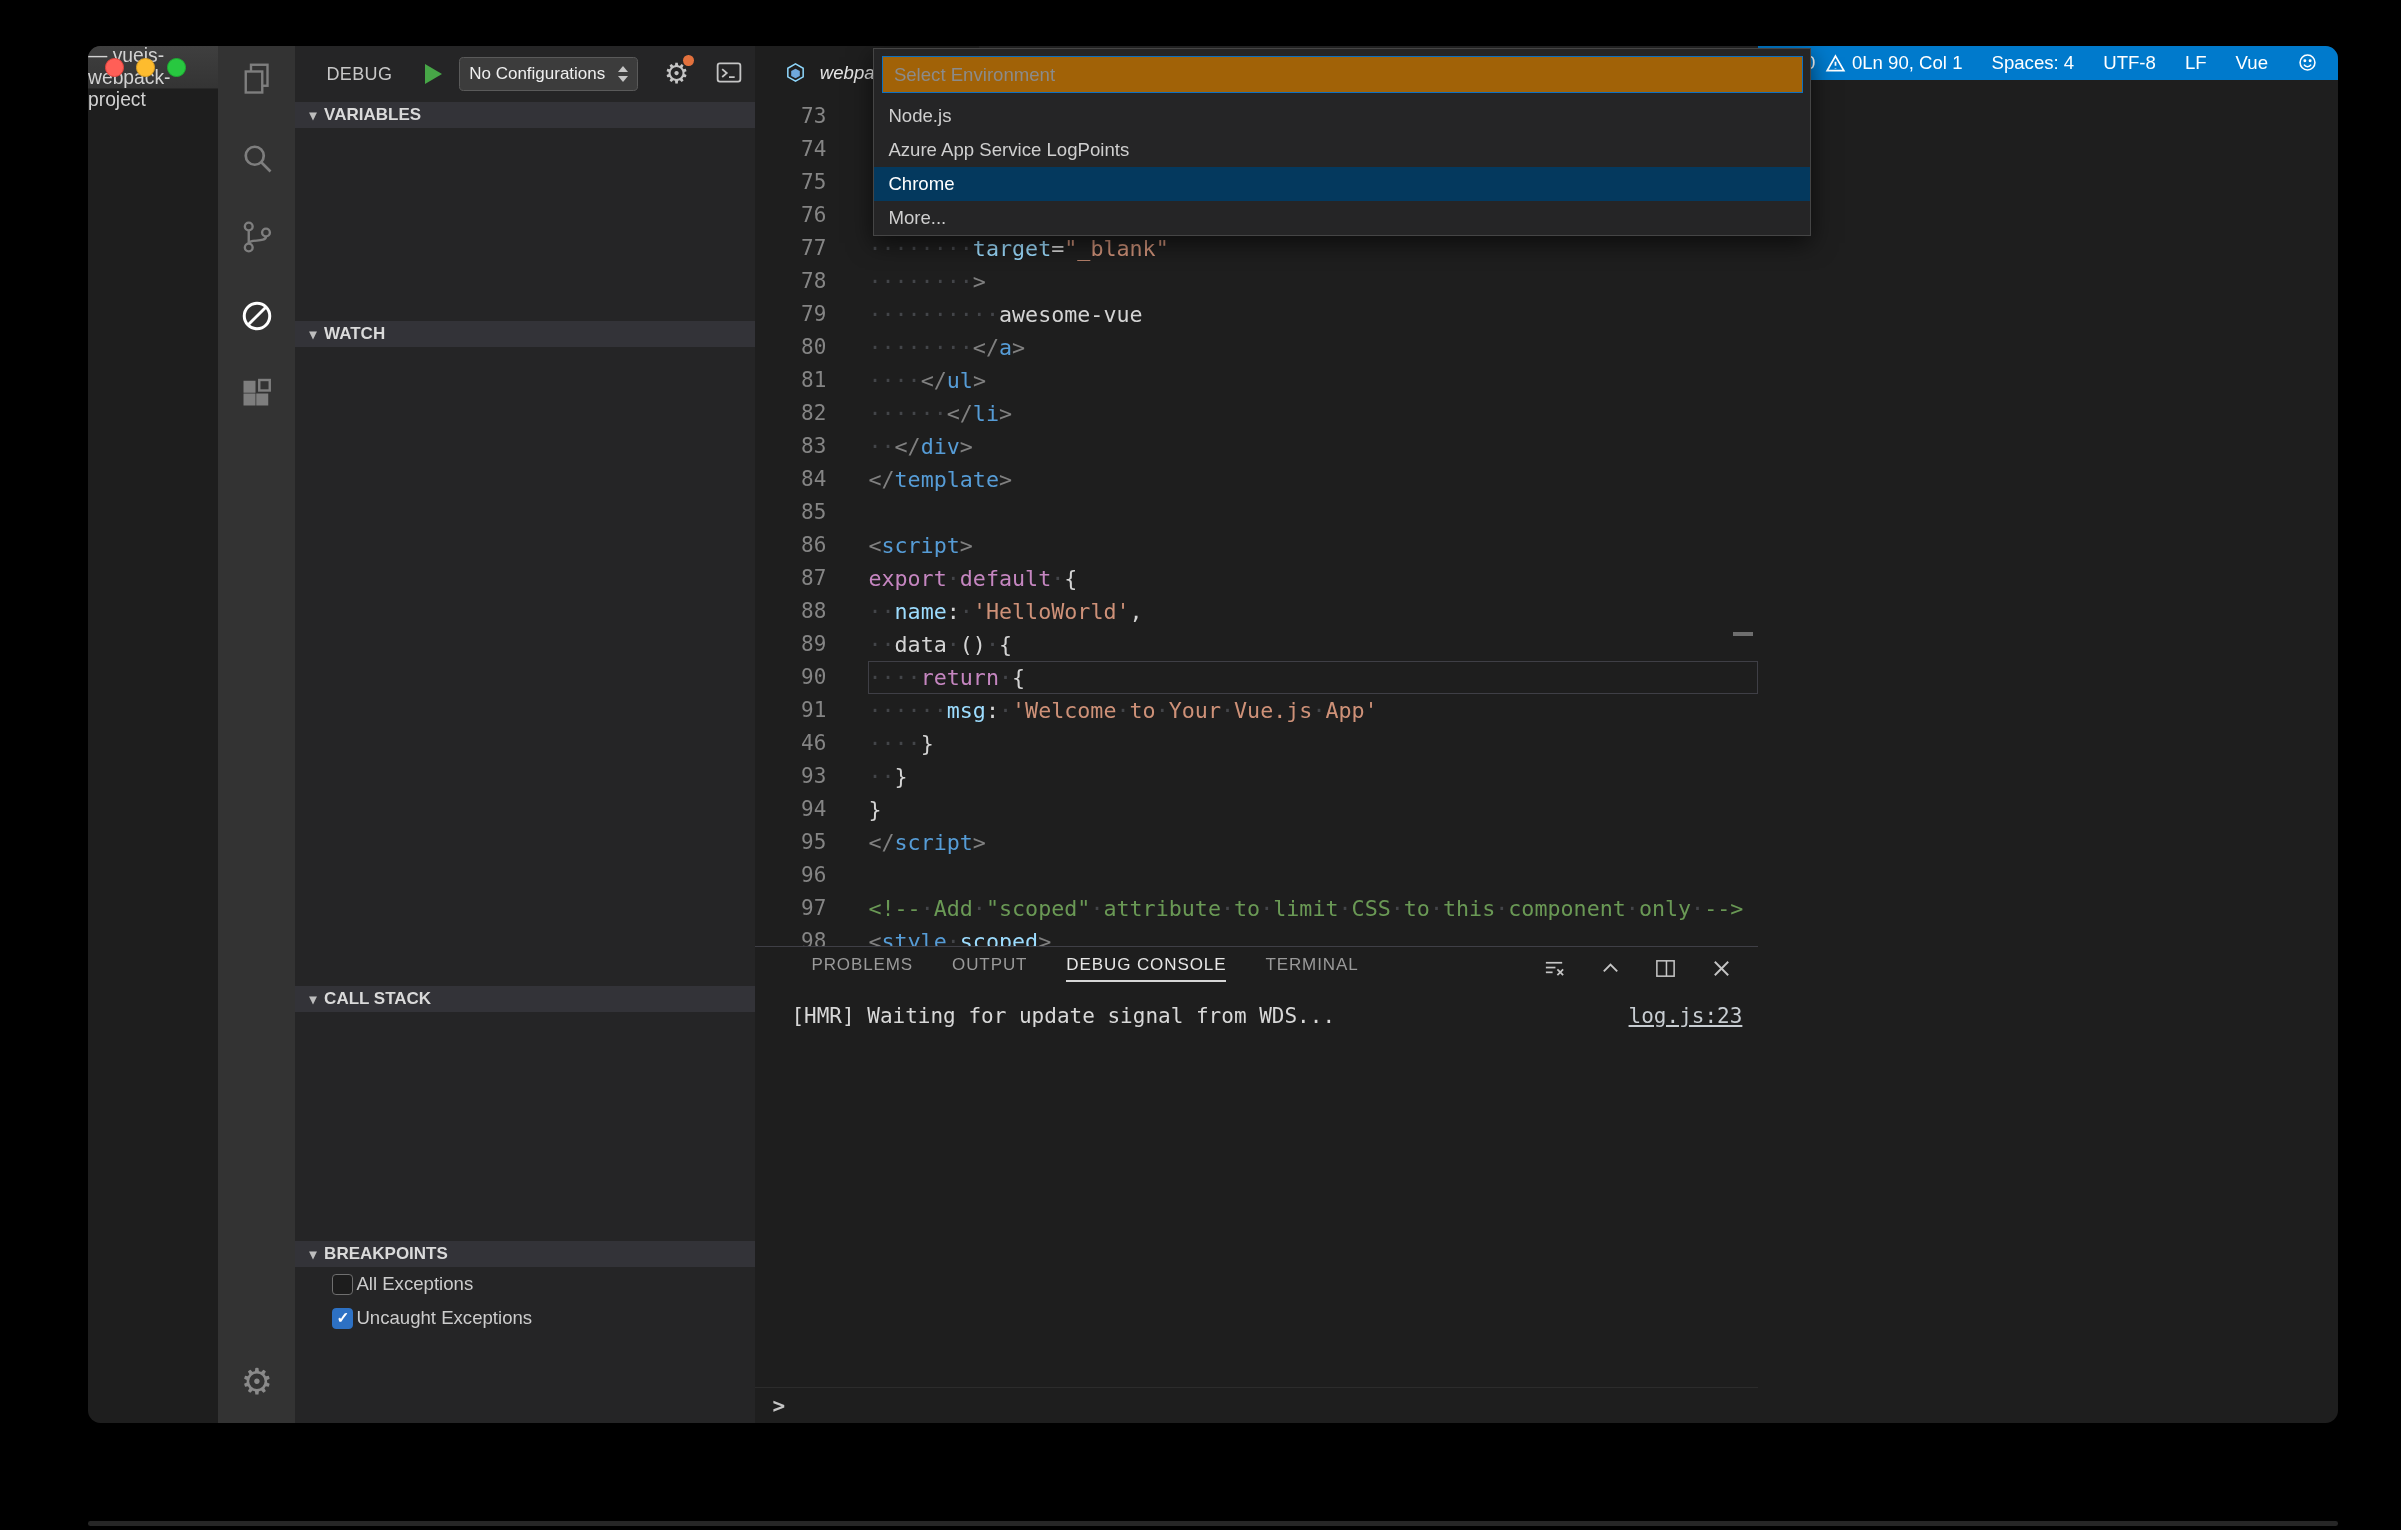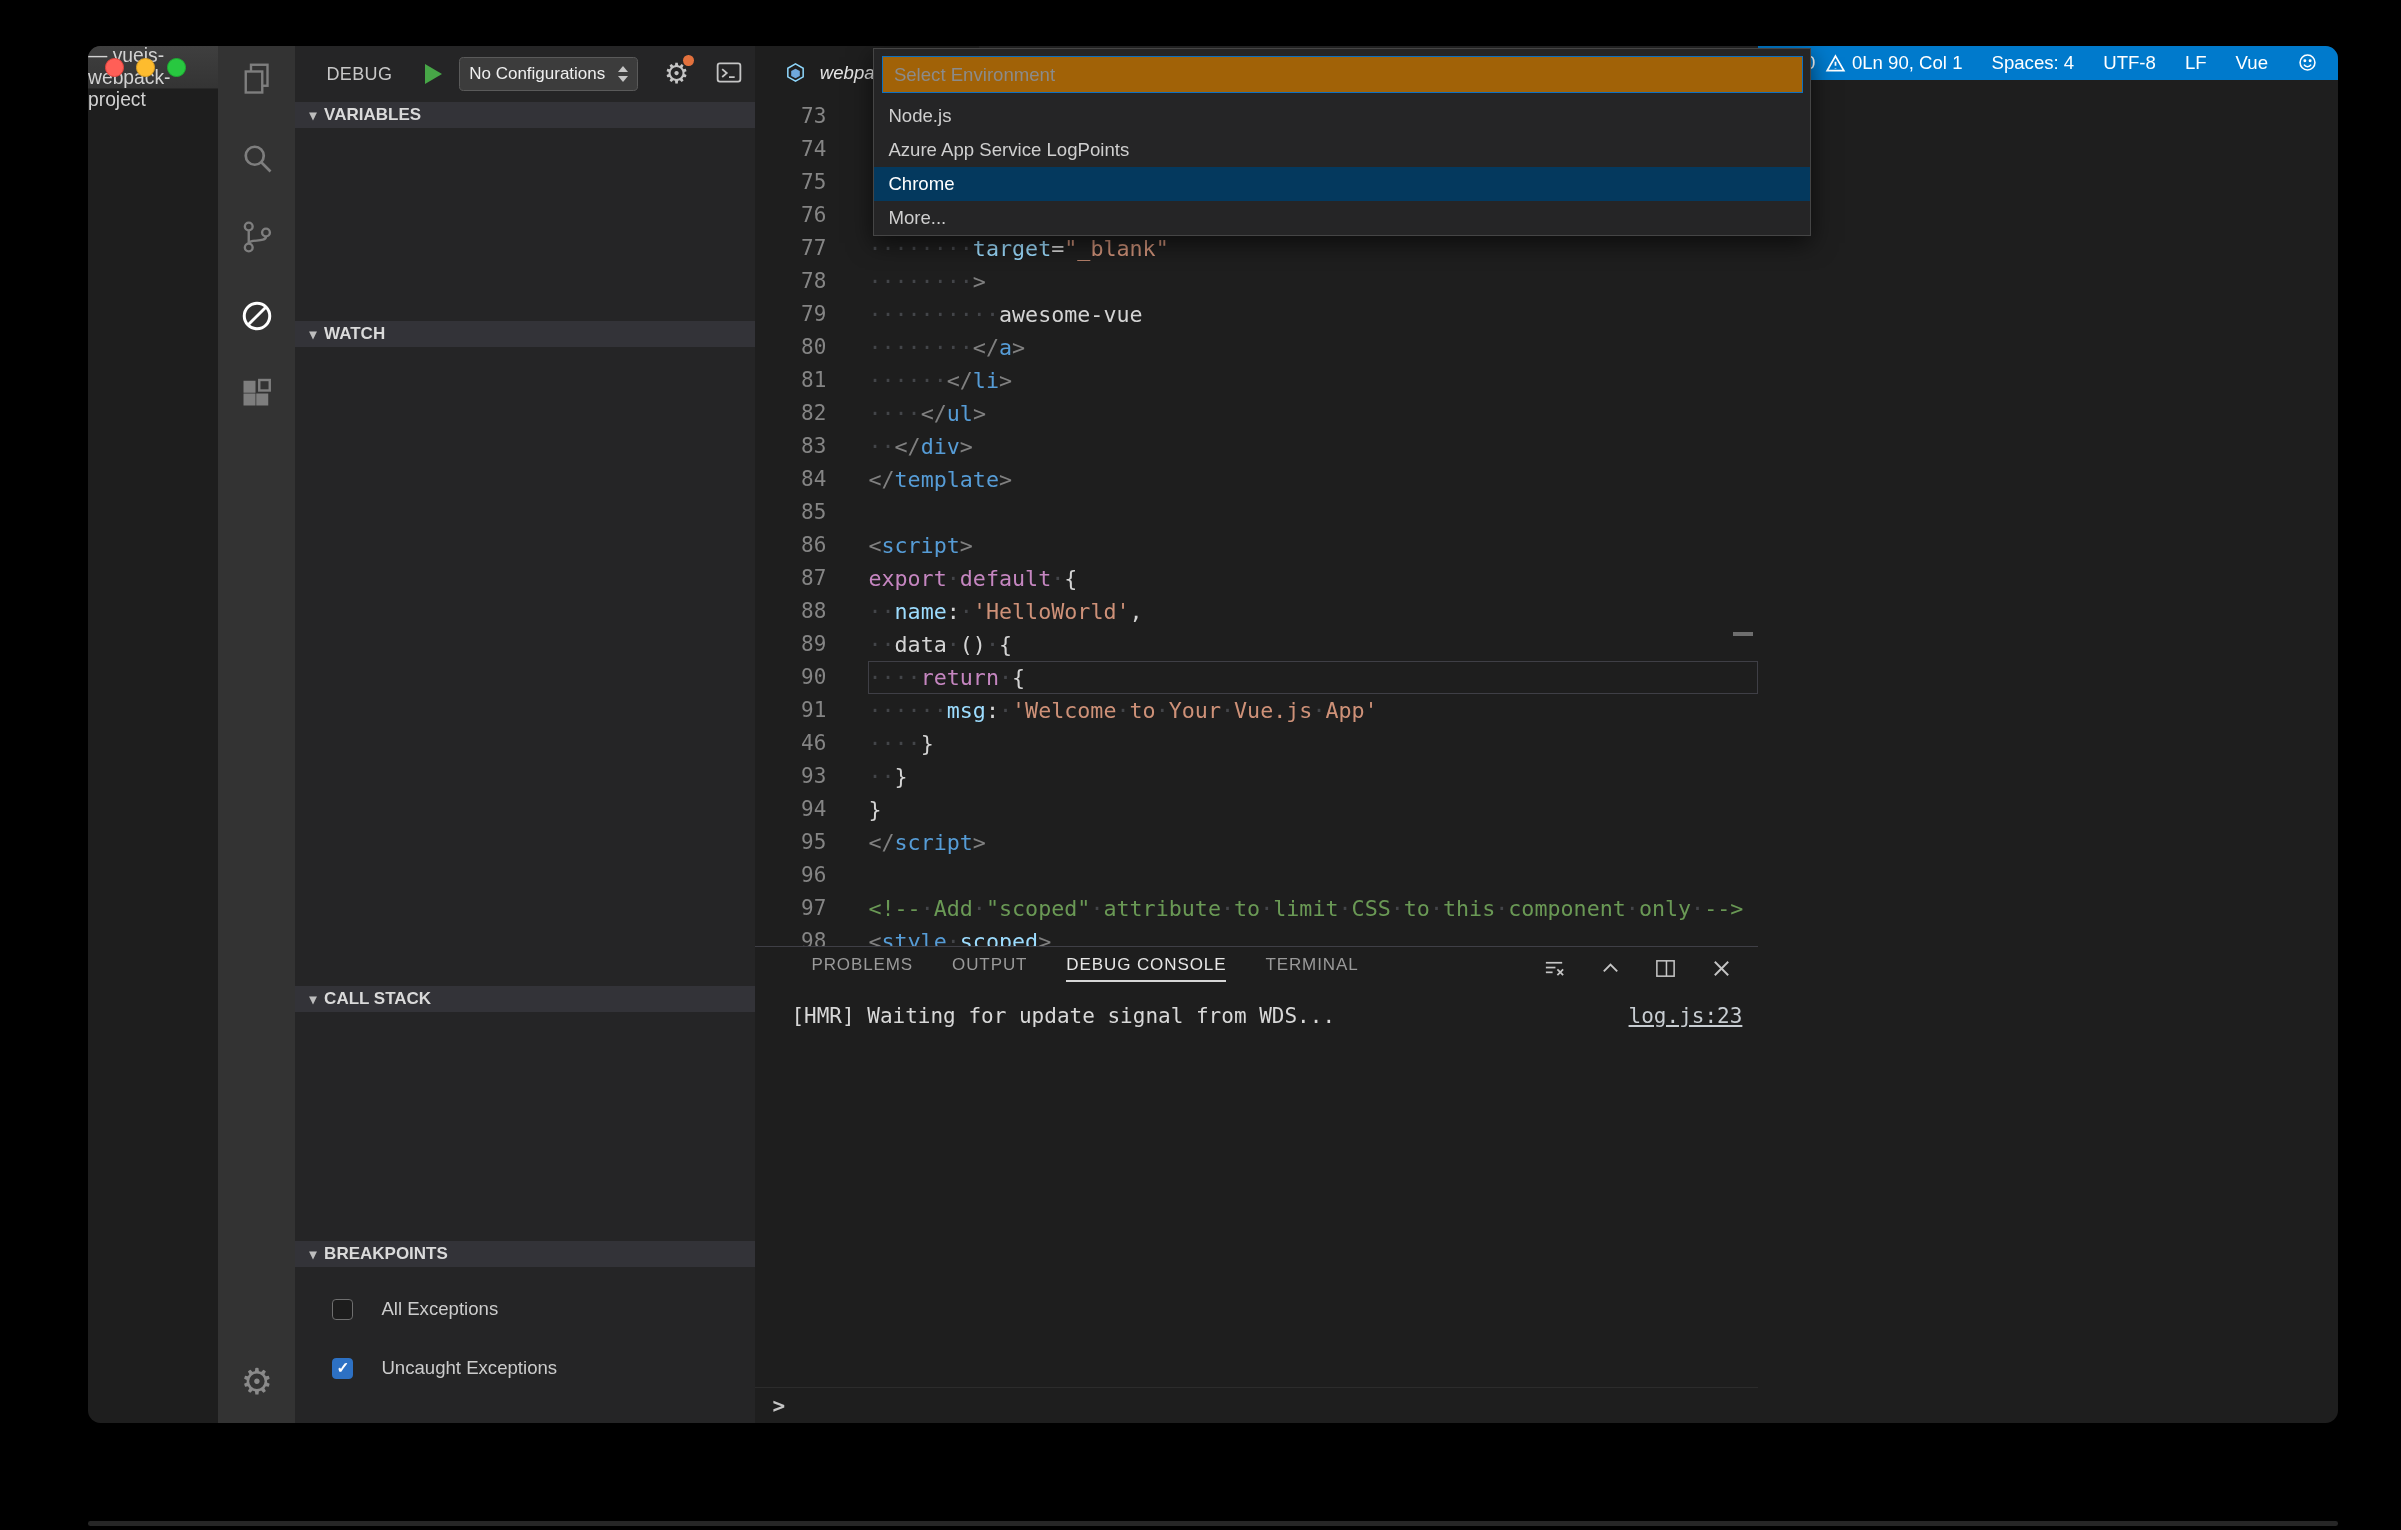--- a/index.html
+++ b/index.html
@@ -62,21 +62,21 @@
   .console-toggle svg { width:28px; height:25px; }
 
   .sec-header {
     height:26px; flex:0 0 26px; background:#333338; display:flex; align-items:center;
     padding-left:14px; gap:7.7px; font-size:17px; font-weight:bold; color:#dadada;
   }
   .sec-arrow { font-size:14px; color:#bdbdbd; }
   .sec-body-1 { height:193px; flex:0 0 193px; }
   .sec-body-2 { height:639px; flex:0 0 639px; }
   .sec-body-3 { height:229px; flex:0 0 229px; }
-  .bp-row { height:34px; flex:0 0 34px; display:flex; align-items:center; padding-left:37px; gap:28px; font-size:18.6px; color:#cccccc;margin-top:25px; }
+  .bp-row { height:34px; flex:0 0 34px; display:flex; align-items:center; padding-left:37px; gap:3px; font-size:18.6px; color:#cccccc; }
   .cb { width:21px; height:21px; border-radius:3.9px; border:1.5px solid #6f6f6f; background:#1d1d1d; display:flex; align-items:center; justify-content:center; }
   .cb.checked { background:#2d71c4; border-color:#2d71c4; color:#fff; font-size:15.5px; font-weight:bold; }
 
   
   .editorcol { flex:1; min-width:0; display:flex; flex-direction:column; background:#1e1e1e; position:relative; }
   .tabbar { height:54px; flex:0 0 54px; background:#252526; display:flex; align-items:stretch; }
   .tab { width:224px; background:#1e1e1e; display:flex; align-items:center; padding-left:29px; gap:12.4px; }
   .tab-label { font-size:18.6px; font-style:italic; color:#e8e8e8; white-space:nowrap; overflow:hidden; }
   .tab-actions { margin-left:auto; display:flex; align-items:center; gap:29px; padding-right:23px; color:#c5c5c5; }
   .tab-actions svg { width:25px; height:25px; }
@@ -294,22 +294,22 @@
             </div>
           <div class="code-lines">
               <div class="crow"></div>
               <div class="crow"></div>
               <div class="crow"></div>
               <div class="crow"></div>
               <div class="crow"><span class="tk-w">········</span><span class="tk-a">target</span><span class="tk-x">=</span><span class="tk-s">"_blank"</span></div>
               <div class="crow"><span class="tk-w">········</span><span class="tk-p">&gt;</span></div>
               <div class="crow"><span class="tk-w">··········</span><span class="tk-x">awesome-vue</span></div>
               <div class="crow"><span class="tk-w">········</span><span class="tk-p">&lt;/</span><span class="tk-t">a</span><span class="tk-p">&gt;</span></div>
+              <div class="crow"><span class="tk-w">····</span><span class="tk-p">&lt;/</span><span class="tk-t">ul</span><span class="tk-p">&gt;</span></div>
               <div class="crow"><span class="tk-w">······</span><span class="tk-p">&lt;/</span><span class="tk-t">li</span><span class="tk-p">&gt;</span></div>
-              <div class="crow"><span class="tk-w">····</span><span class="tk-p">&lt;/</span><span class="tk-t">ul</span><span class="tk-p">&gt;</span></div>
               <div class="crow"><span class="tk-w">··</span><span class="tk-p">&lt;/</span><span class="tk-t">div</span><span class="tk-p">&gt;</span></div>
               <div class="crow"><span class="tk-p">&lt;/</span><span class="tk-t">template</span><span class="tk-p">&gt;</span></div>
               <div class="crow"></div>
               <div class="crow"><span class="tk-p">&lt;</span><span class="tk-t">script</span><span class="tk-p">&gt;</span></div>
               <div class="crow"><span class="tk-k">export</span><span class="tk-w">·</span><span class="tk-k">default</span><span class="tk-w">·</span><span class="tk-x">{</span></div>
               <div class="crow"><span class="tk-w">··</span><span class="tk-v">name</span><span class="tk-x">:</span><span class="tk-w">·</span><span class="tk-s">'HelloWorld'</span><span class="tk-x">,</span></div>
               <div class="crow"><span class="tk-w">··</span><span class="tk-x">data</span><span class="tk-w">·</span><span class="tk-x">()</span><span class="tk-w">·</span><span class="tk-x">{</span></div>
               <div class="crow cur"><span class="tk-w">····</span><span class="tk-k">return</span><span class="tk-w">·</span><span class="tk-x">{</span></div>
               <div class="crow"><span class="tk-w">······</span><span class="tk-v">msg</span><span class="tk-x">:</span><span class="tk-w">·</span><span class="tk-s">'Welcome</span><span class="tk-w">·</span><span class="tk-s">to</span><span class="tk-w">·</span><span class="tk-s">Your</span><span class="tk-w">·</span><span class="tk-s">Vue.js</span><span class="tk-w">·</span><span class="tk-s">App'</span></div>
               <div class="crow"><span class="tk-w">····</span><span class="tk-x">}</span></div>

